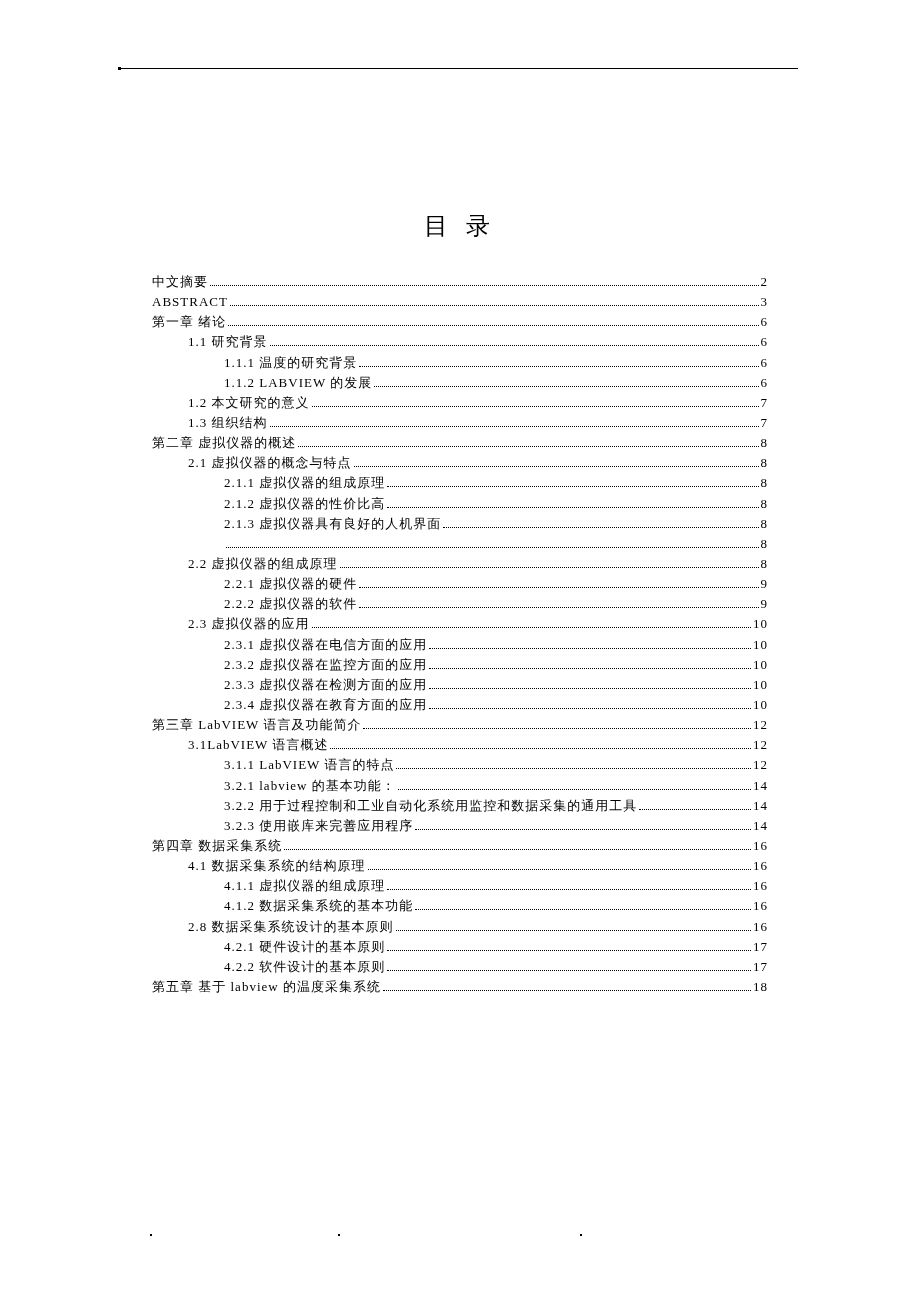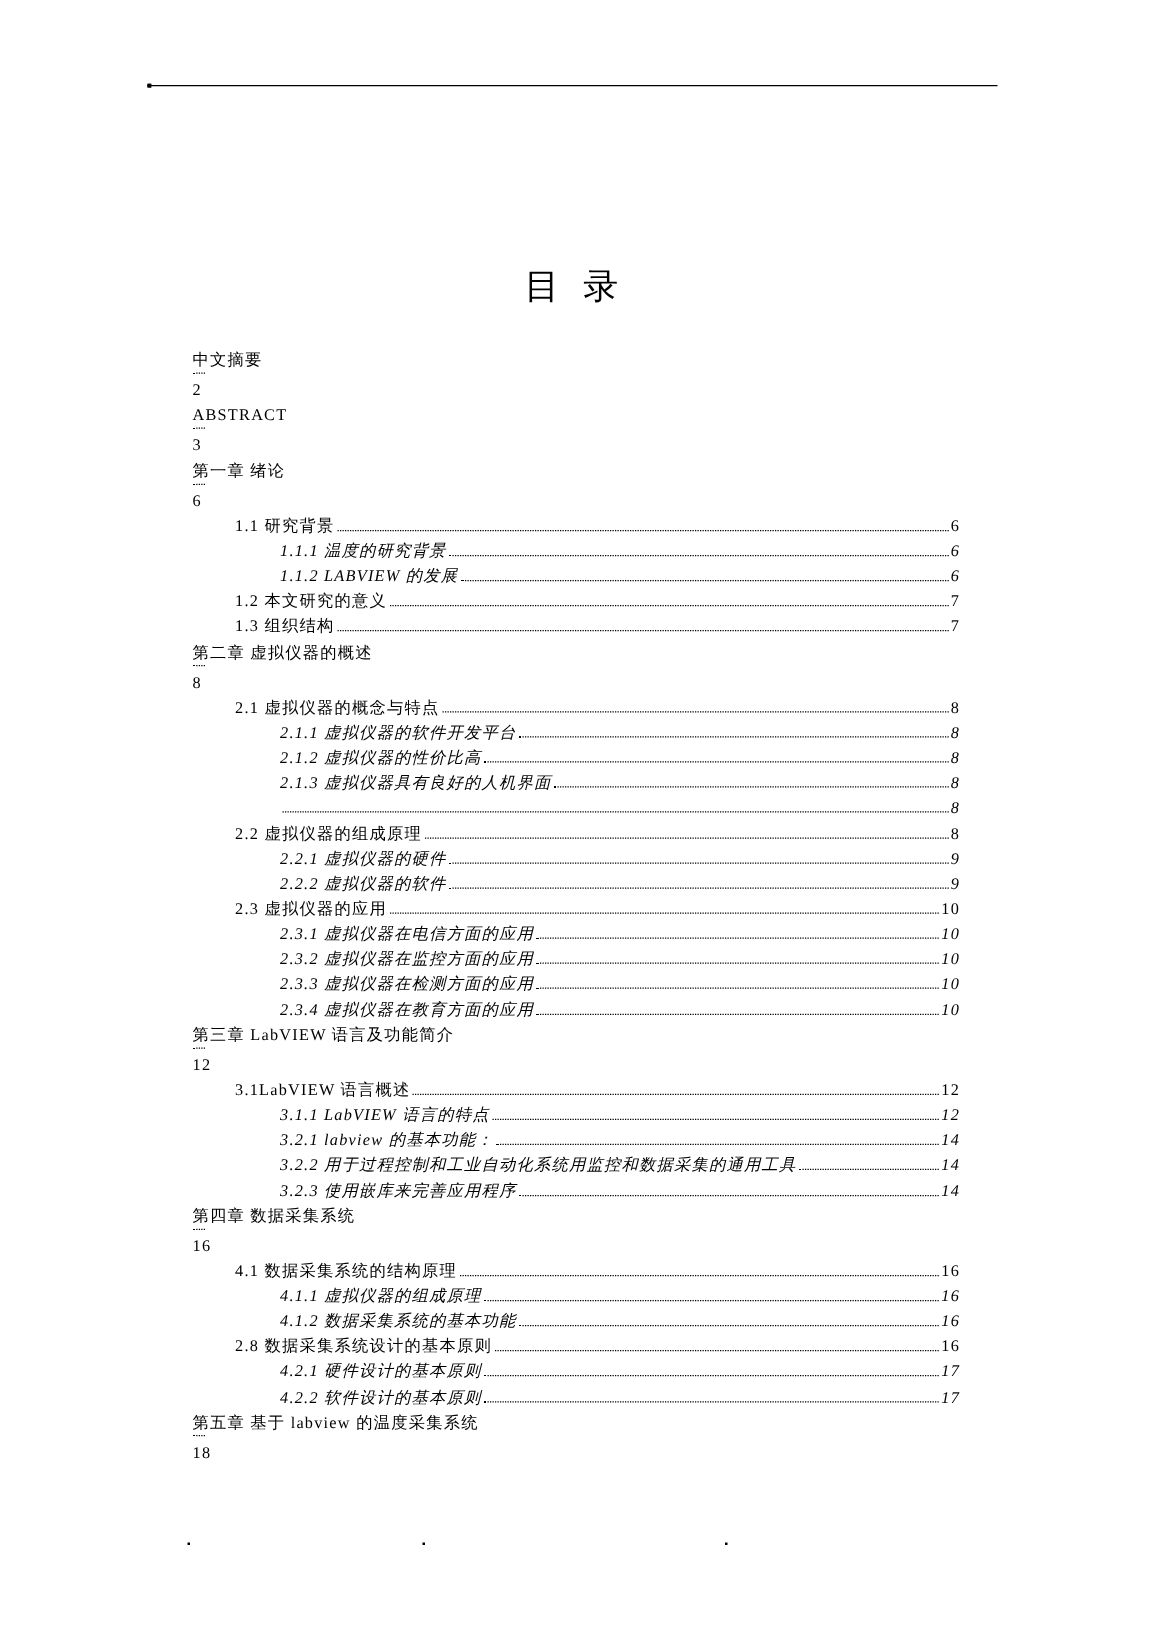--- a/index.html
+++ b/index.html
@@ -44,21 +44,21 @@
       background: #000;
     }
     .footer-dots span:nth-child(1) { left: 0; }
     .footer-dots span:nth-child(2) { left: 188px; }
     .footer-dots span:nth-child(3) { left: 430px; }
     .content-wrap {
       padding: 210px 152px 0 152px;
     }
     .title {
       text-align: center;
-      font-size: 28px;
+      font-size: 24px;
       letter-spacing: 6px;
       margin-bottom: 30px;
       font-weight: normal;
     }
     .toc {
       font-size: 13px;
       line-height: 1.55;
       letter-spacing: 1px;
       color: #000;
     }
@@ -72,23 +72,23 @@
     }
     .toc-dots {
       flex: 1;
       border-bottom: 1px dotted #000;
       margin: 0 2px 3px 2px;
       min-width: 10px;
     }
     .toc-page {
       flex-shrink: 0;
     }
-    .lvl0 { padding-left: 0; flex-direction: column; }
+    .lvl0 { padding-left: 0; }
     .lvl1 { padding-left: 36px; }
-    .lvl2 { padding-left: 72px; font-style: italic; }
+    .lvl2 { padding-left: 72px; }
   </style>
 </head>
 <body>
 
 <div class="page-border-top"></div>
 
 <div class="content-wrap">
   <h1 class="title">目 录</h1>
   <div class="toc" id="toc-list">
       <div class="toc-row lvl0">
@@ -135,21 +135,21 @@
         <span class="toc-label">第二章  虚拟仪器的概述</span>
         <span class="toc-dots"></span>
         <span class="toc-page">8</span>
       </div>
       <div class="toc-row lvl1">
         <span class="toc-label">2.1 虚拟仪器的概念与特点</span>
         <span class="toc-dots"></span>
         <span class="toc-page">8</span>
       </div>
       <div class="toc-row lvl2">
-        <span class="toc-label">2.1.1 虚拟仪器的软件开发平台</span>
+        <span class="toc-label">2.1.1 虚拟仪器的组成原理</span>
         <span class="toc-dots"></span>
         <span class="toc-page">8</span>
       </div>
       <div class="toc-row lvl2">
         <span class="toc-label">2.1.2 虚拟仪器的性价比高</span>
         <span class="toc-dots"></span>
         <span class="toc-page">8</span>
       </div>
       <div class="toc-row lvl2">
         <span class="toc-label">2.1.3 虚拟仪器具有良好的人机界面</span>

